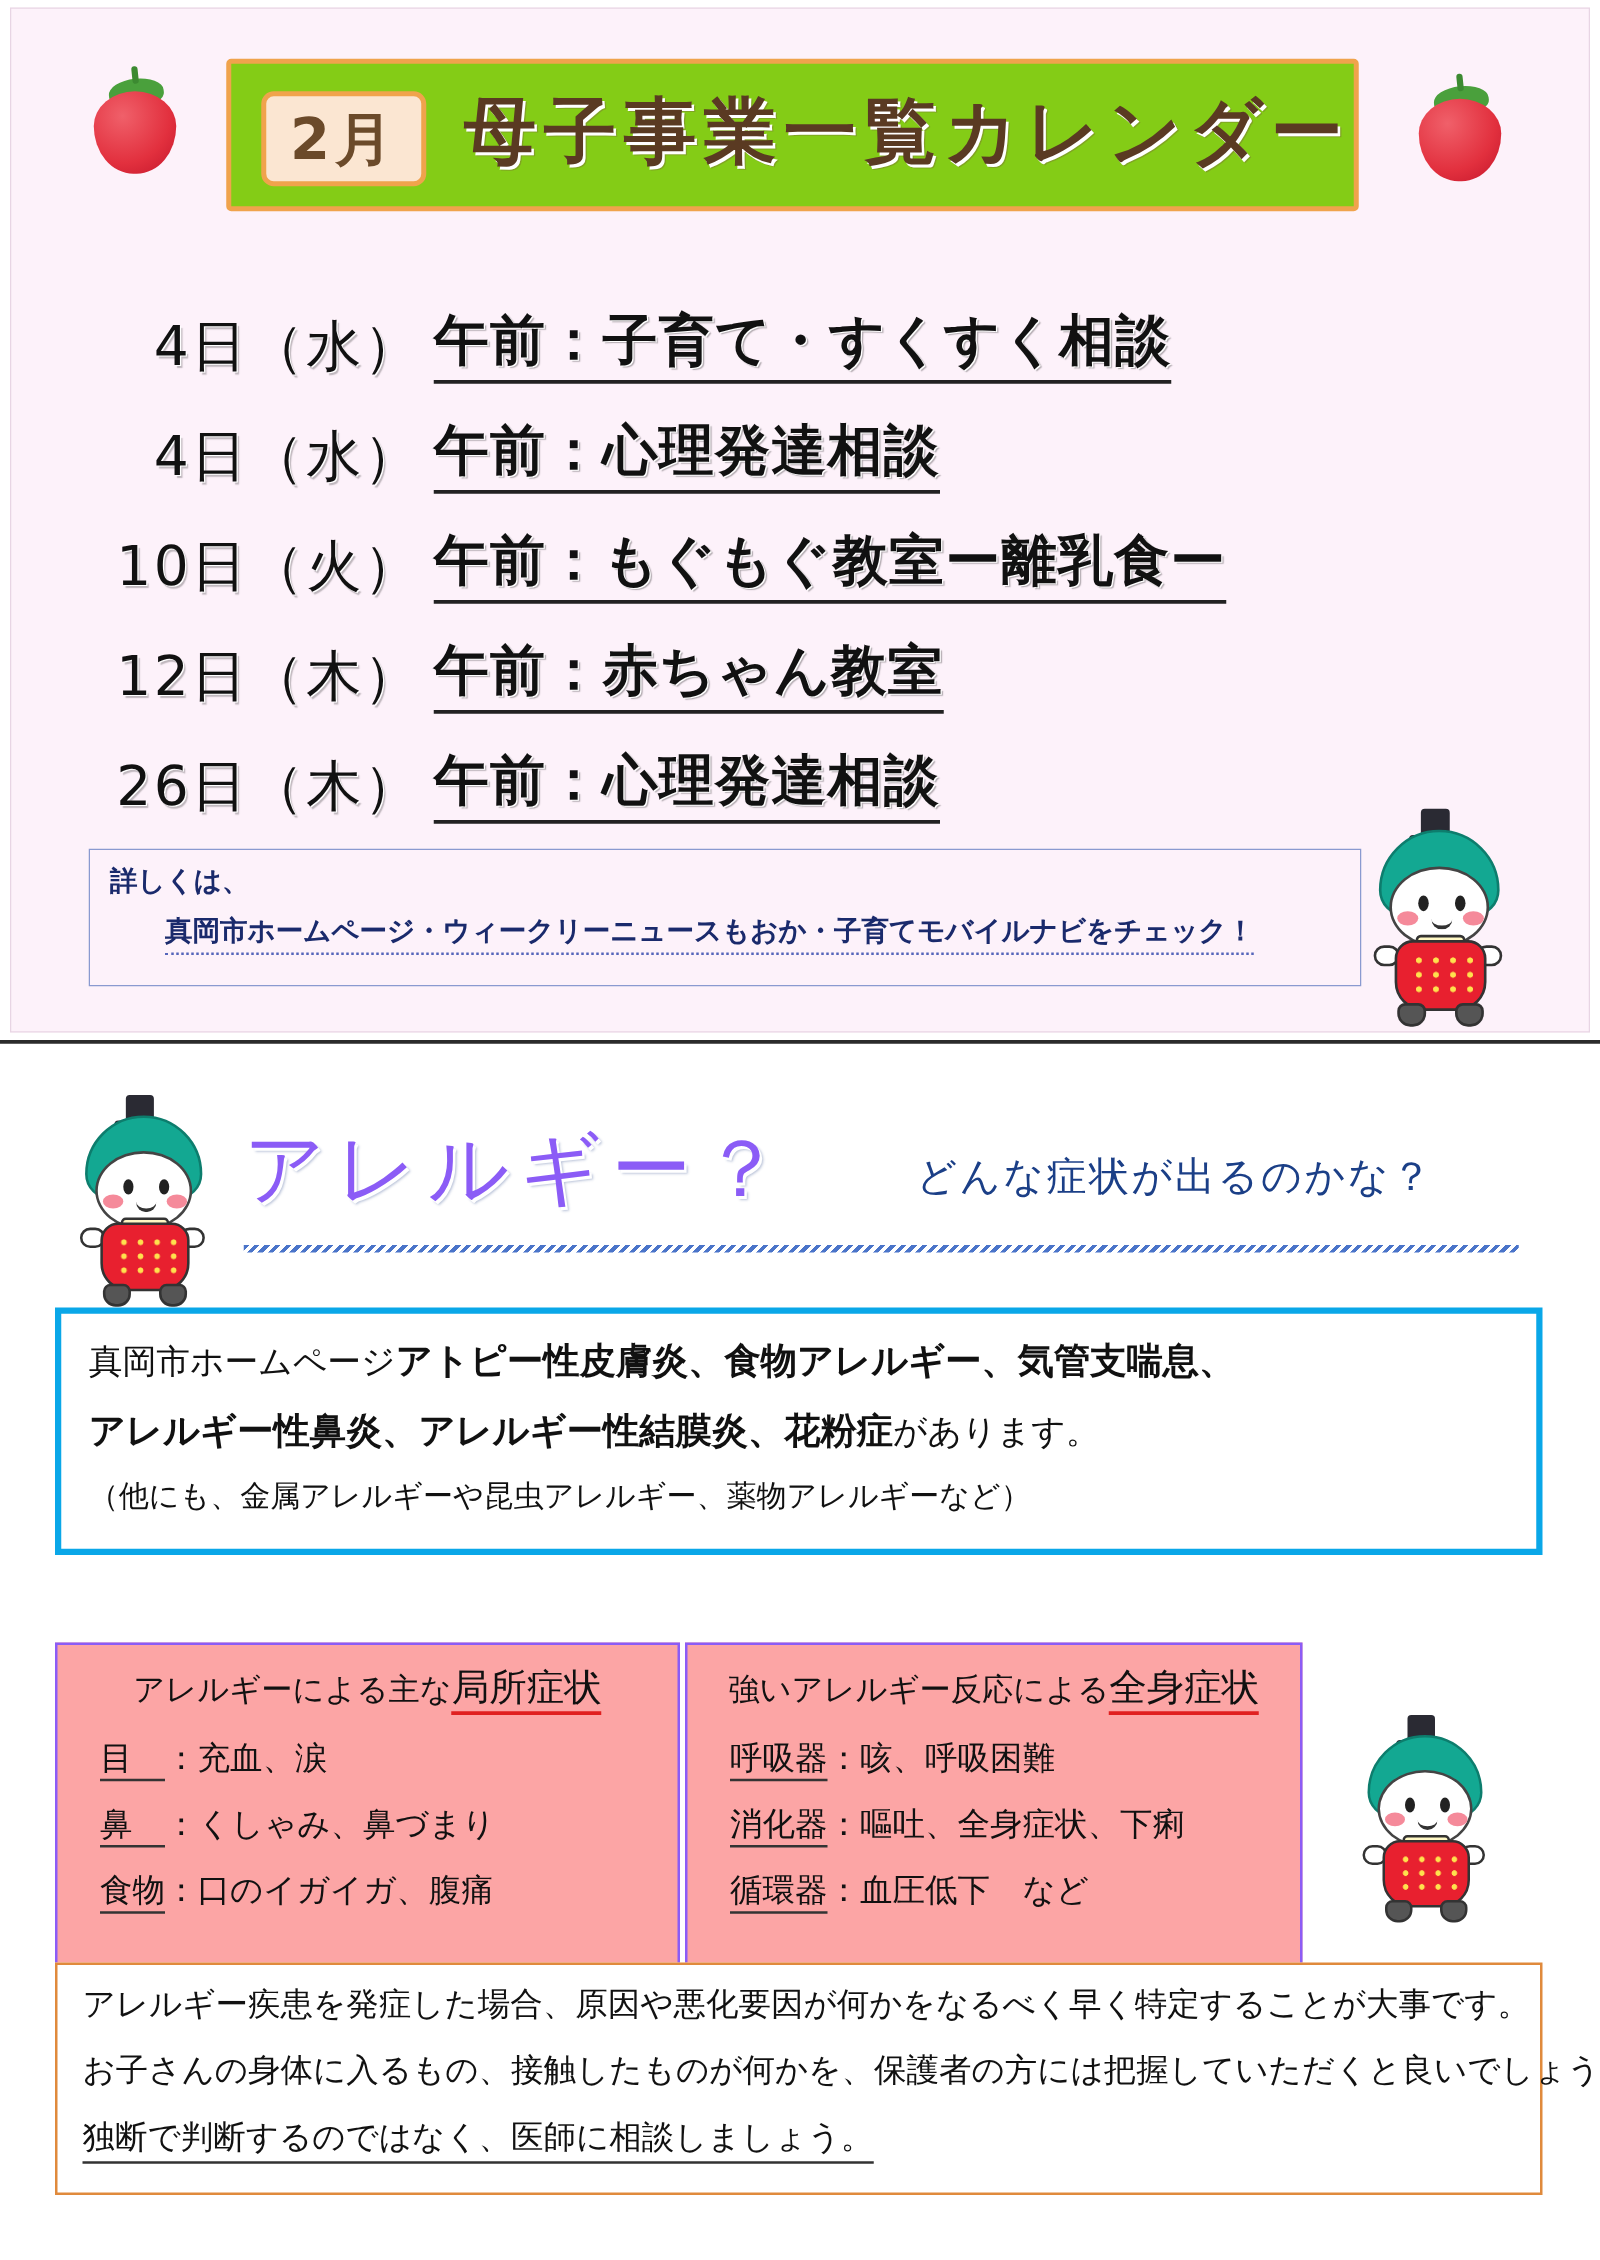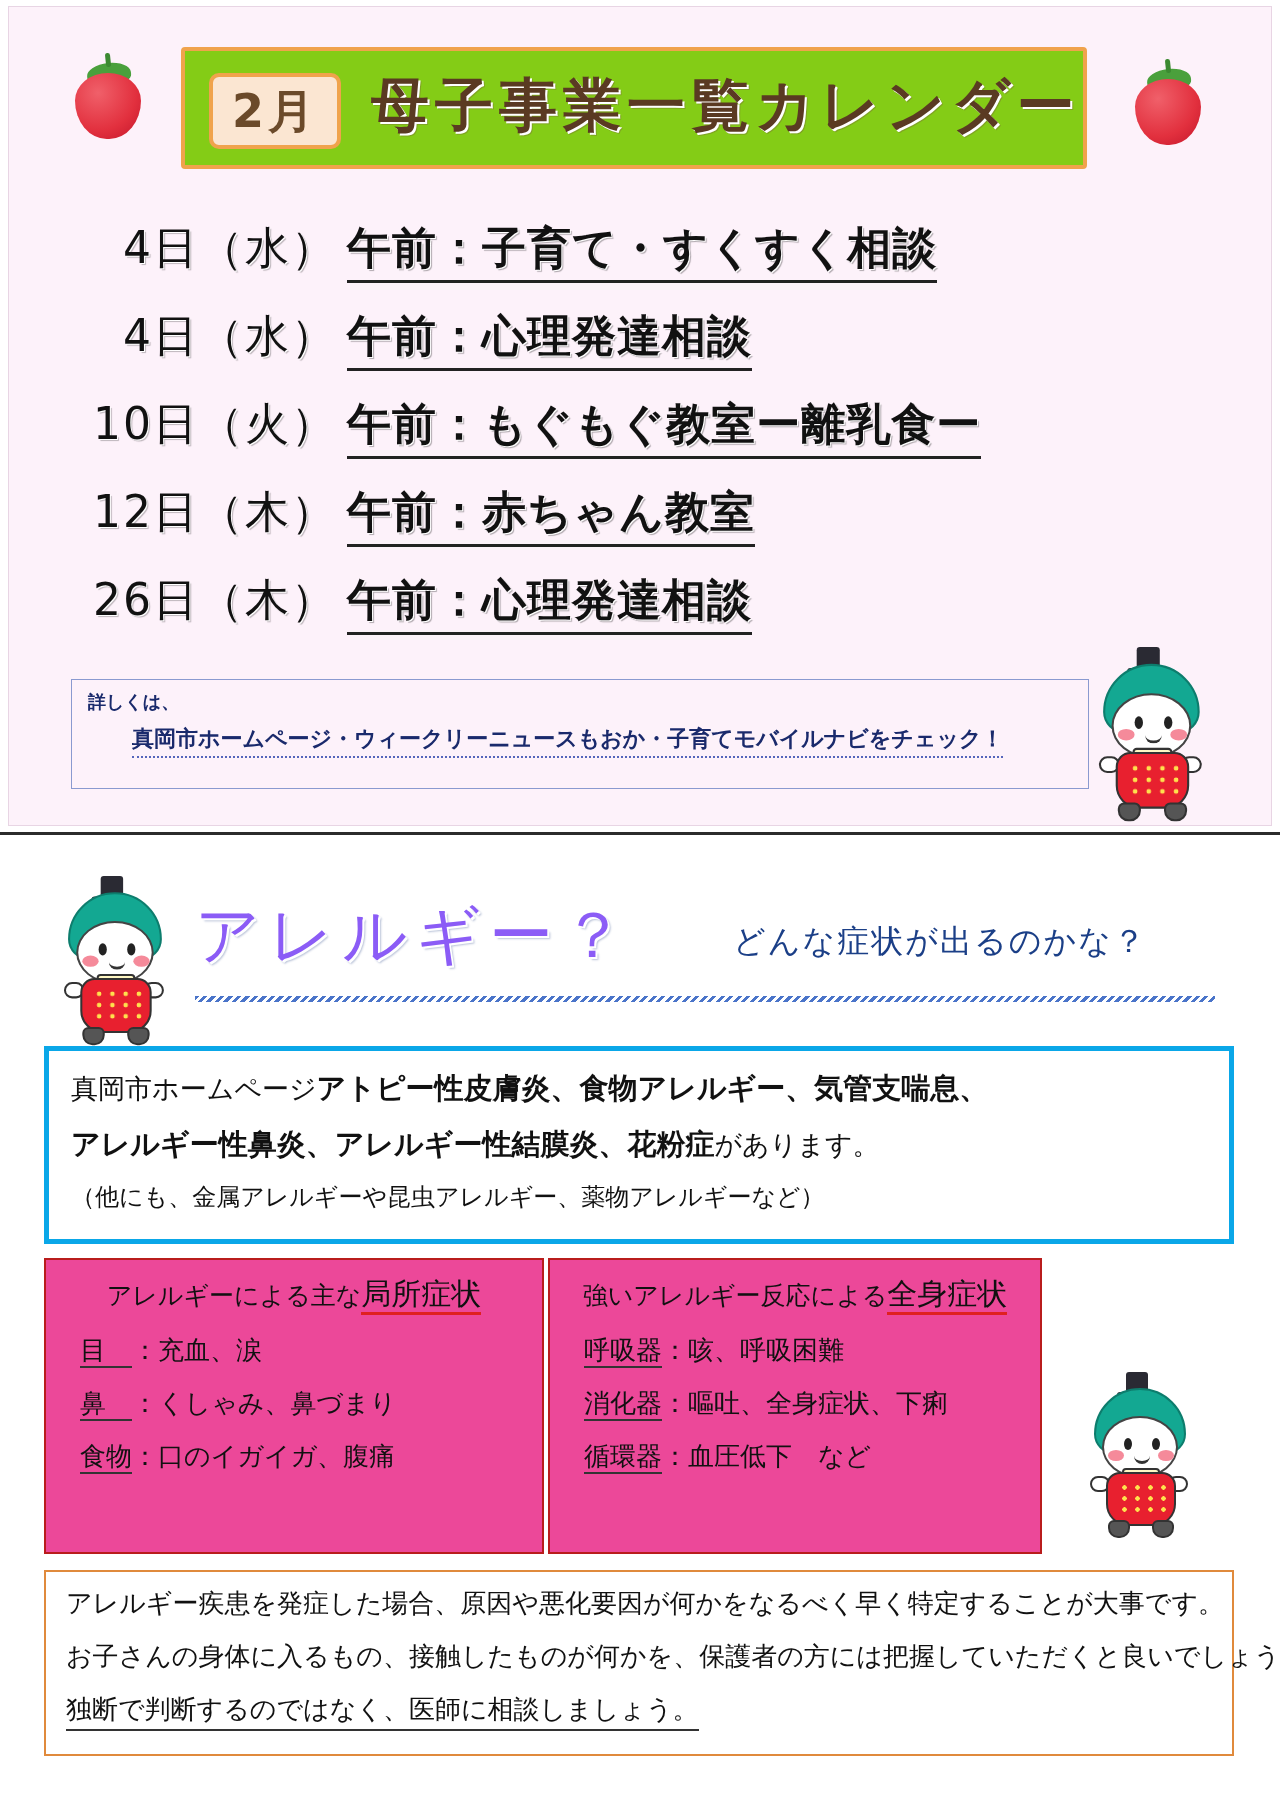--- a/index.html
+++ b/index.html
@@ -98,21 +98,21 @@
   }
 
   
   .events {
     position: absolute;
     left: 0; top: 212px;
     width: 1264px;
   }
   .event-row {
     display: flex;
-    align-items: flex-start;
+    align-items: flex-end;
     height: 88px;
     padding-left: 70px;
   }
   .event-date {
     width: 268px;
     font-size: 44px;
     letter-spacing: 2px;
     color: #111;
     font-family: "DejaVu Sans", sans-serif;
     text-align: right;
@@ -133,21 +133,21 @@
 
   .notice-box {
     position: absolute;
     left: 62px; top: 672px;
     width: 1018px; height: 110px;
     border: 1px solid #8a9ad0;
     background: #fdf2fa;
     padding: 10px 16px;
   }
   .notice-line1 {
-    font-size: 18px;
+    font-size: 22px;
     color: #1a2a6c;
     font-weight: bold;
     font-family: "DejaVu Sans", sans-serif;
     margin-bottom: 10px;
   }
   .notice-line2 {
     font-size: 22px;
     color: #1a2a6c;
     font-weight: bold;
     font-family: "DejaVu Sans", sans-serif;
@@ -294,23 +294,23 @@
   .bb-line b { font-weight: bold; font-size: 29px; }
   .bb-note {
     font-size: 24px;
     color: #111;
     font-family: "DejaVu Sans", sans-serif;
     margin-top: 2px;
   }
 
   .sym-col {
     position: absolute;
-    top: 1258px;
-    border: 2px solid #b91c1c;
-    background: #ec4899;
+    top: 1314px;
+    border: 2px solid #8b5cf6;
+    background: #fca5a5;
     padding: 14px 18px;
   }
   .sym-col.left { left: 44px; width: 500px; height: 296px; }
   .sym-col.right { left: 548px; width: 494px; height: 296px; }
   .sym-head {
     font-size: 25px;
     color: #111;
     font-family: "DejaVu Sans", sans-serif;
     text-align: center;
     margin-bottom: 18px;

